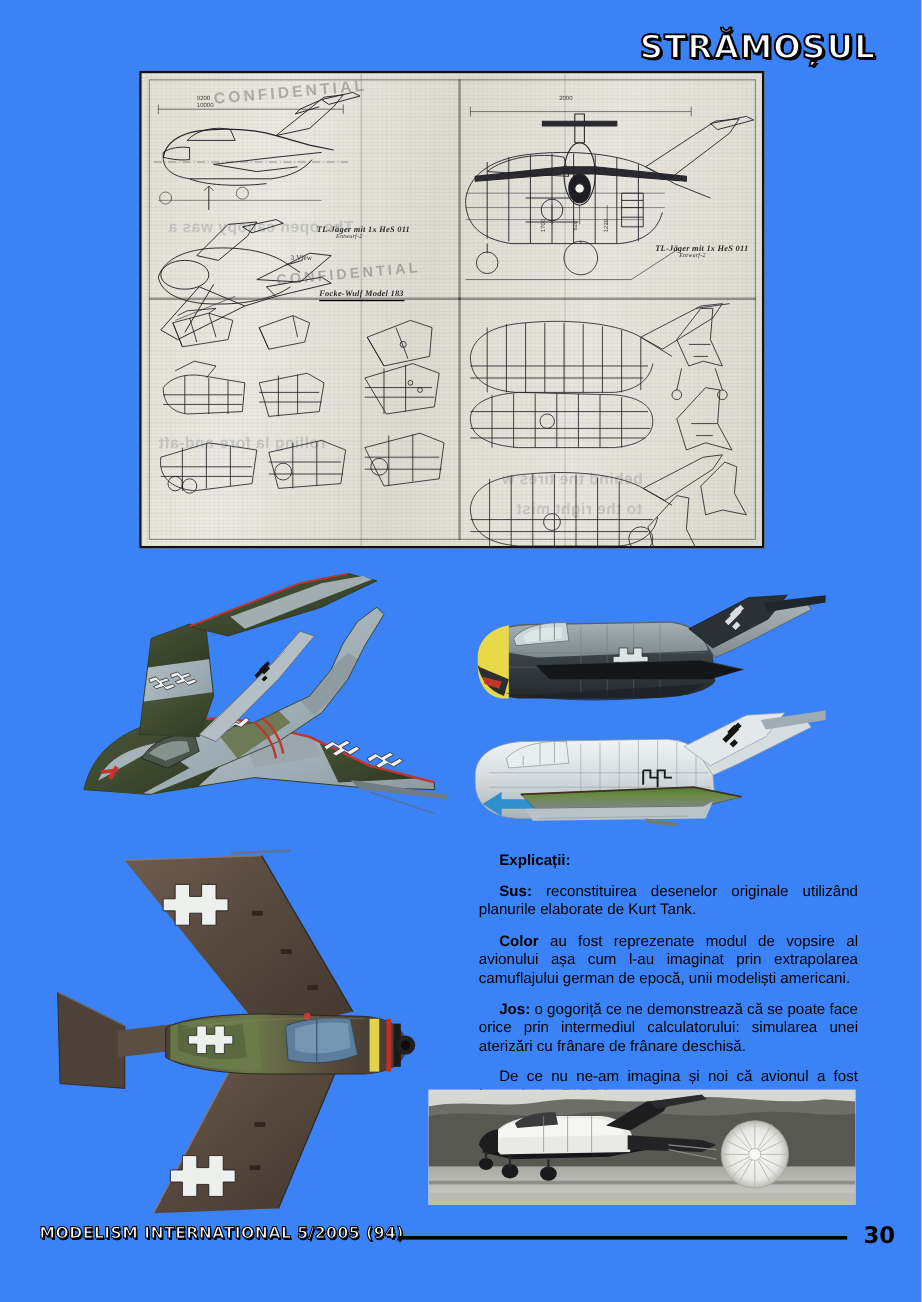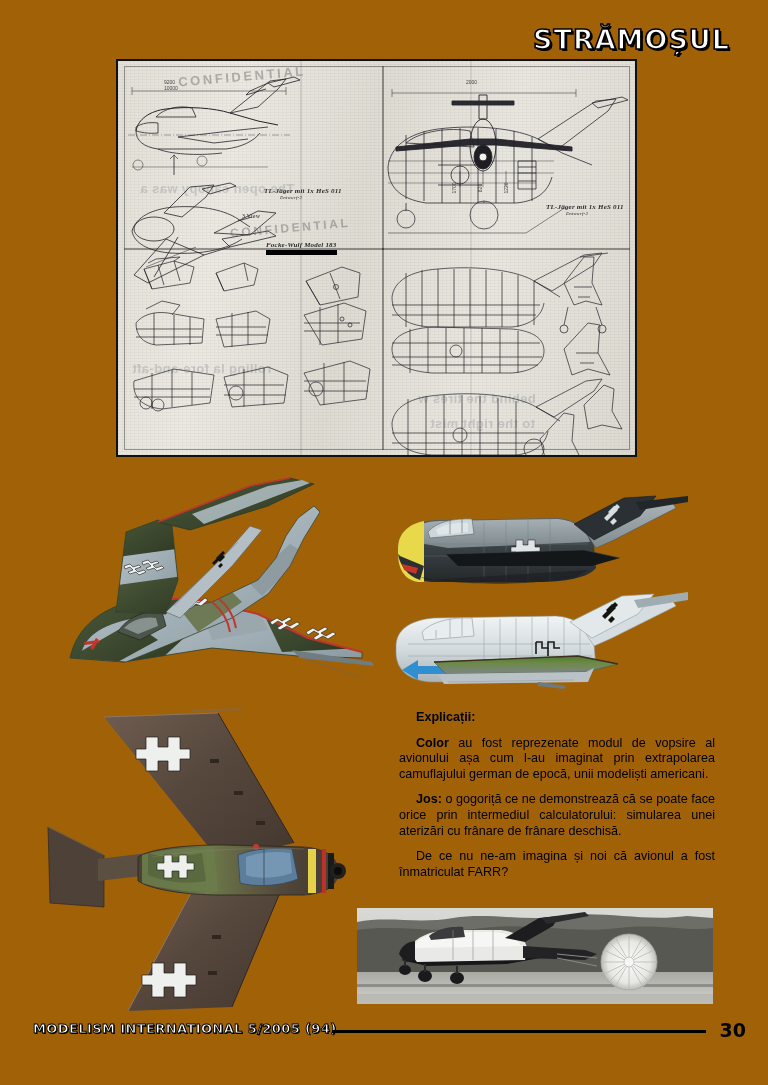--- a/index.html
+++ b/index.html
@@ -2,21 +2,21 @@
 <html><head>
 <meta charset="utf-8">
 <title>Modelism International — Strămoșul</title>
 <style>
   html,body{margin:0;padding:0;background:#ffffff;}
   body{
     width:768px;height:1085px;position:relative;overflow:hidden;
     font-family:"Liberation Sans","DejaVu Sans",sans-serif;
     color:#000;
   }
-  .page{position:absolute;inset:0;background:#a16207;}
+  .page{position:absolute;inset:0;background:#3b82f6;}
 
   
   .masthead{
     position:absolute;right:38px;top:24px;
     font-family:"DejaVu Sans","Liberation Sans",sans-serif;
     font-size:27px;font-weight:bold;letter-spacing:1px;
     color:#ffffff;
     -webkit-text-stroke:1.6px #000;
     text-shadow:2px 2px 0 #000;
     white-space:nowrap;
@@ -51,21 +51,21 @@
     font-family:"Liberation Sans",sans-serif;
     font-size:11px;letter-spacing:2.6px;font-weight:600;
     transform:rotate(-5deg);white-space:nowrap;user-select:none;
   }
   .dwg-label{
     position:absolute;font-family:"Liberation Serif","DejaVu Serif",serif;
     font-style:italic;font-weight:bold;font-size:7px;color:#2b2b2b;
     white-space:nowrap;letter-spacing:.2px;
   }
   .dwg-sub{font-size:5px;font-weight:normal;}
-  .dwg-under{border-bottom:5px solid #000000;padding-bottom:1px;}
+  .dwg-under{border-bottom:1px solid #000000;padding-bottom:1px;}
   .dim-txt{position:absolute;font-size:5px;color:#444;font-family:"Liberation Sans",sans-serif;}
 
   .bleed{
     position:absolute;color:rgba(120,125,135,.30);
     font-size:13px;font-weight:bold;letter-spacing:.4px;
     transform:scaleX(-1);white-space:nowrap;user-select:none;
     font-family:"Liberation Sans",sans-serif;
   }
 
   svg.ink{position:absolute;left:0;top:0;overflow:visible;}
@@ -572,20 +572,23 @@
 
       <path d="M110 162 C150 155,220 152,262 154" stroke="#8b8372" stroke-width="0.7" fill="none" opacity=".55"></path>
 
       <path d="M150 16 L200 14" stroke="#7a6a5c" stroke-width="2" fill="none" opacity=".6"></path>
     </svg>
   </div>
 
   <div class="caption">
     <p class="cap-head">Explicații:</p>
     <p>
+      <b>Sus:</b><span> </span><span>reconstituirea desenelor originale utilizând planurile elaborate de Kurt Tank.</span>
+    </p>
+    <p>
       <b>Color</b><span> </span><span>au fost reprezenate modul de vopsire al avionului așa cum l-au imaginat prin extrapolarea camuflajului german de epocă, unii modeliști americani.</span>
     </p>
     <p>
       <b>Jos:</b><span> </span><span>o gogoriță ce ne demonstrează că se poate face orice prin intermediul calculatorului: simularea unei aterizări cu frânare de frânare deschisă.</span>
     </p>
     <p>
       <span>De ce nu ne-am imagina și noi că avionul a fost înmatriculat FARR?</span>
     </p>
   </div>
 

